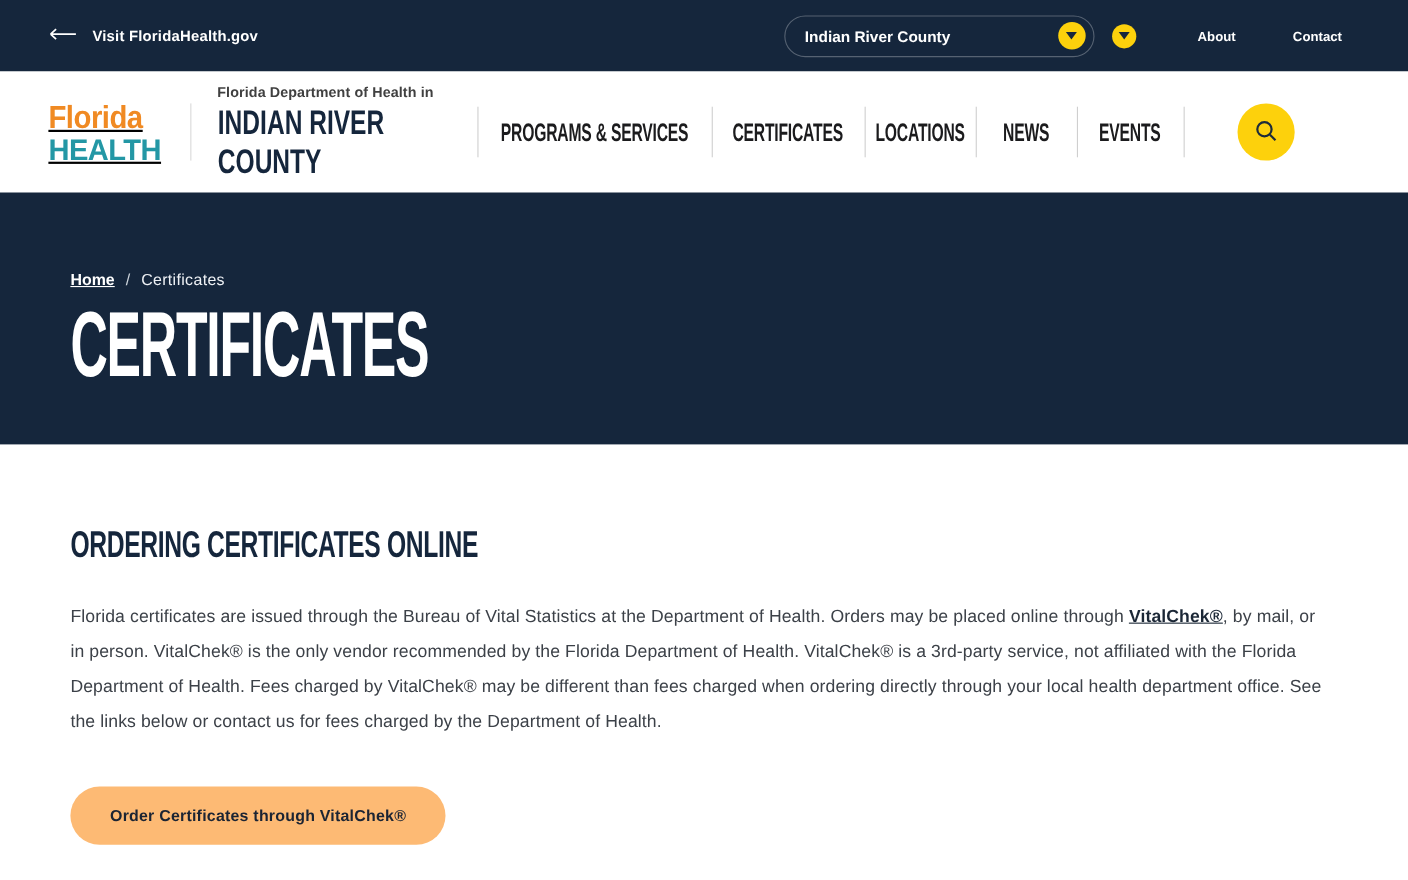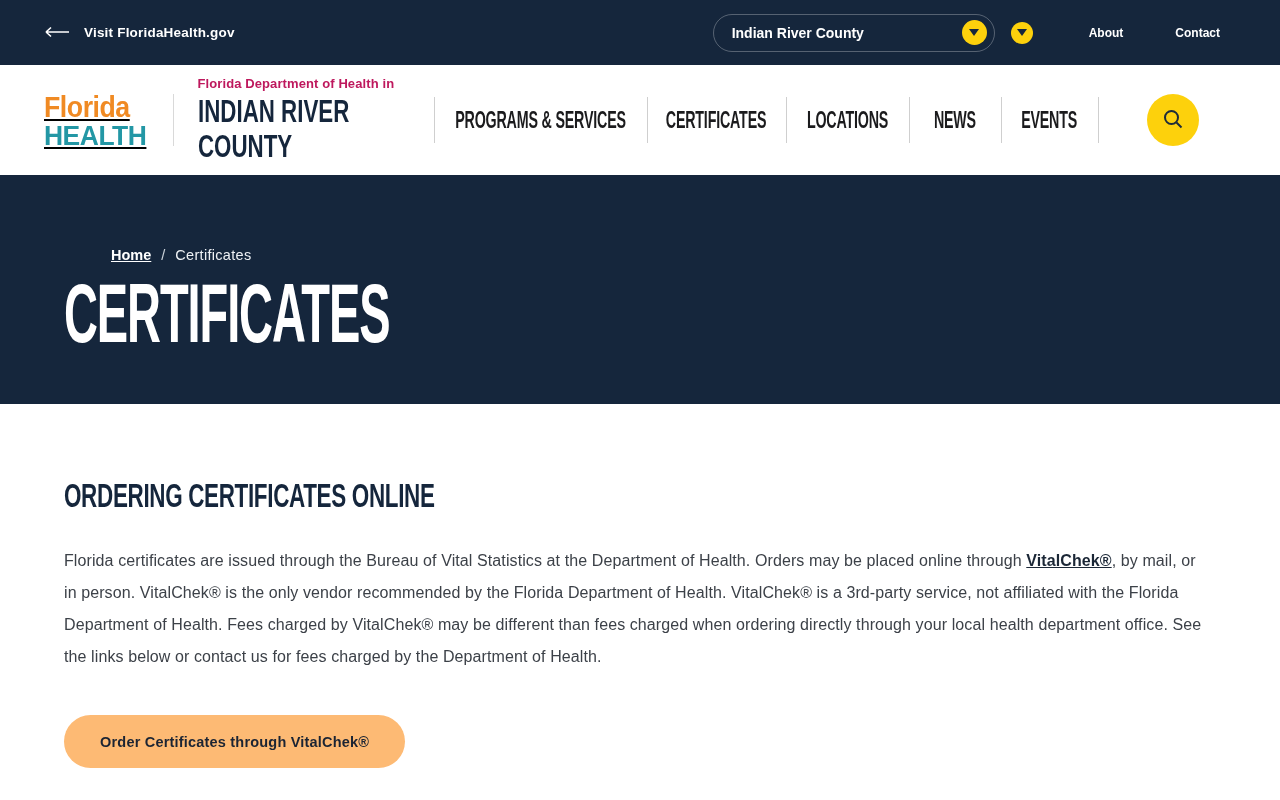--- a/index.html
+++ b/index.html
@@ -35,43 +35,43 @@
 
   
   .header {
     height:110px; background:#fff; display:flex; align-items:center; padding:0 44px;
   }
   .logo { line-height:1; margin-top:2px;text-decoration:underline; }
   .logo .l1 { color:#F08A23; font-size:29px; font-weight:bold; letter-spacing:-.5px; display:block; transform:scaleX(.92); transform-origin:left; }
   .logo .l2 { color:#2397A5; font-size:27px; font-weight:bold; letter-spacing:-.5px; display:block; transform:scaleX(.98); transform-origin:left; margin-top:1px; }
   .vdiv { width:1px; height:52px; background:#d9d9d9; margin:0 24px; }
   .dept { width:230px; }
-  .dept .sub { color:#be185d; font-size:13px; font-weight:bold; margin-bottom:4px; letter-spacing:.1px; }
+  .dept .sub { color:#404040; font-size:13px; font-weight:bold; margin-bottom:4px; letter-spacing:.1px; }
   .dept .county-name { color:#15263C; font-size:31px; font-weight:bold; line-height:1.12; letter-spacing:0; display:inline-block; transform:scaleX(.72); transform-origin:left; white-space:pre-line; }
 
   .mainnav { display:flex; align-items:center; height:100%; margin-left:6px; }
   .nav-sep { width:1px; height:46px; background:#cfcfcf; }
   .nav-item {
     color:#1b1b1d; font-size:23px; font-weight:bold; text-decoration:none; cursor:pointer;
     display:flex; align-items:center; justify-content:center; height:100%;
   }
   .nav-item span { display:inline-block; transform:scaleX(.62); letter-spacing:-.3px; white-space:nowrap; }
   .nav-item.n1 { width:212px; }
   .nav-item.n2 { width:138px; }
-  .nav-item.n3 { width:122px;text-align:center; }
+  .nav-item.n3 { width:100px;text-align:center; }
   .nav-item.n4 { width:91px; }
   .nav-item.n5 { width:96px; }
   .search-btn {
     width:52px; height:52px; border-radius:50%; background:#FDD10C; border:none;
     display:flex; align-items:center; justify-content:center; cursor:pointer; margin-left:48px;
   }
 
   
   .hero { height:229px; background:#15263C; color:#fff; padding:72px 64px 0; }
-  .breadcrumb { display:flex; align-items:center; gap:10px; font-size:14.5px;margin-left:47px; }
+  .breadcrumb { display:flex; align-items:center; gap:10px; font-size:14.5px; }
   .breadcrumb .home { color:#fff; font-weight:bold; text-decoration:underline; cursor:pointer; }
   .breadcrumb .sep { color:#cfd6de; }
   .breadcrumb .cur { color:#eef1f5; letter-spacing:.3px; }
   .hero-title {
     margin-top:8px; font-size:84px; font-weight:bold; letter-spacing:-2px; line-height:1;
     display:inline-block; transform:scaleX(.56); transform-origin:left; white-space:nowrap;
   }
 
   
   .content { padding:72px 64px 0; }

